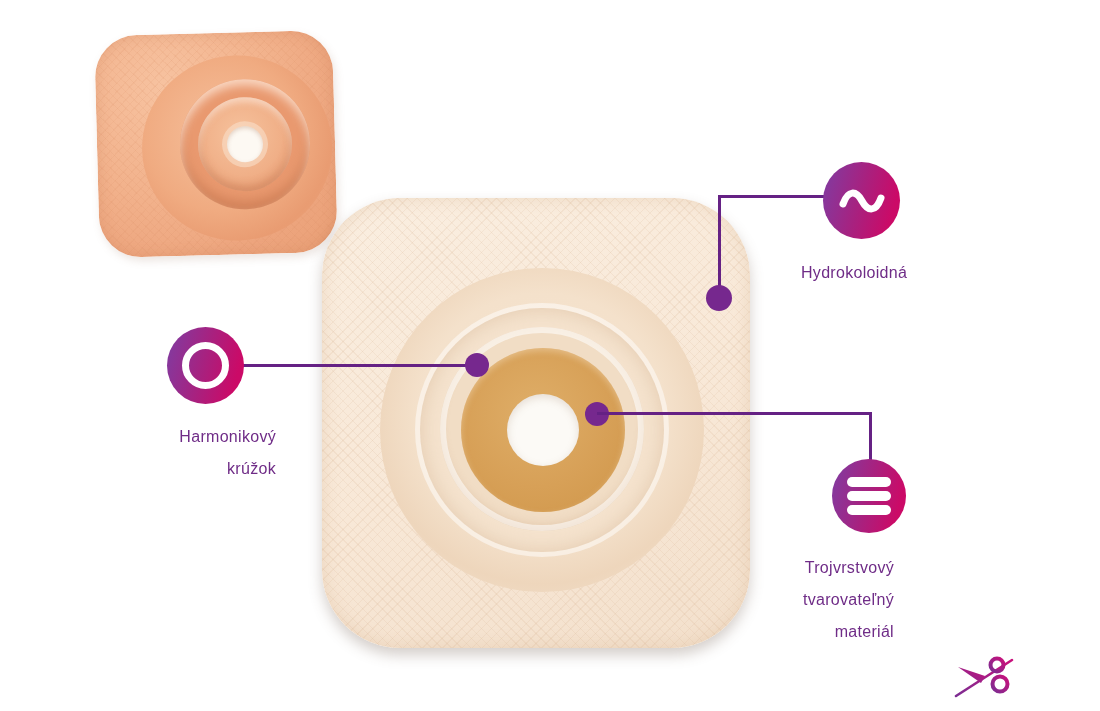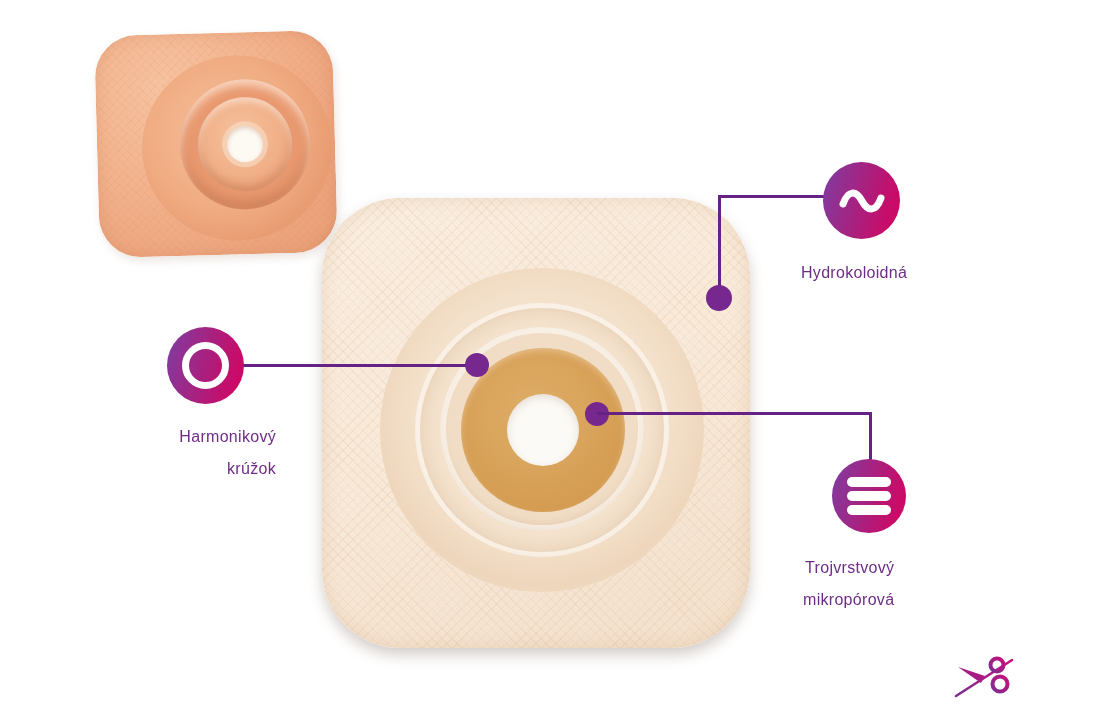--- a/index.html
+++ b/index.html
@@ -157,21 +157,22 @@
     <div>Harmonikový</div>
     <div>krúžok</div>
   </div>
 
   <div class="label label-hydro">
     <div>Hydrokoloidná</div>
   </div>
 
   <div class="label label-moldable">
     <div>Trojvrstvový</div>
-    <div>mikropórová</div>
+    <div>tvarovateľný</div>
+    <div>materiál</div>
   </div>
 
   <svg class="scissors" viewBox="0 0 64 50">
     <defs>
       <linearGradient id="scg" x1="0" y1="1" x2="1" y2="0">
         <stop offset="0" stop-color="#7c2d92"></stop>
         <stop offset="1" stop-color="#c9107b"></stop>
       </linearGradient>
     </defs>
     <line x1="4" y1="45" x2="60" y2="9" stroke="url(#scg)" stroke-width="2.6" stroke-linecap="round"></line>

